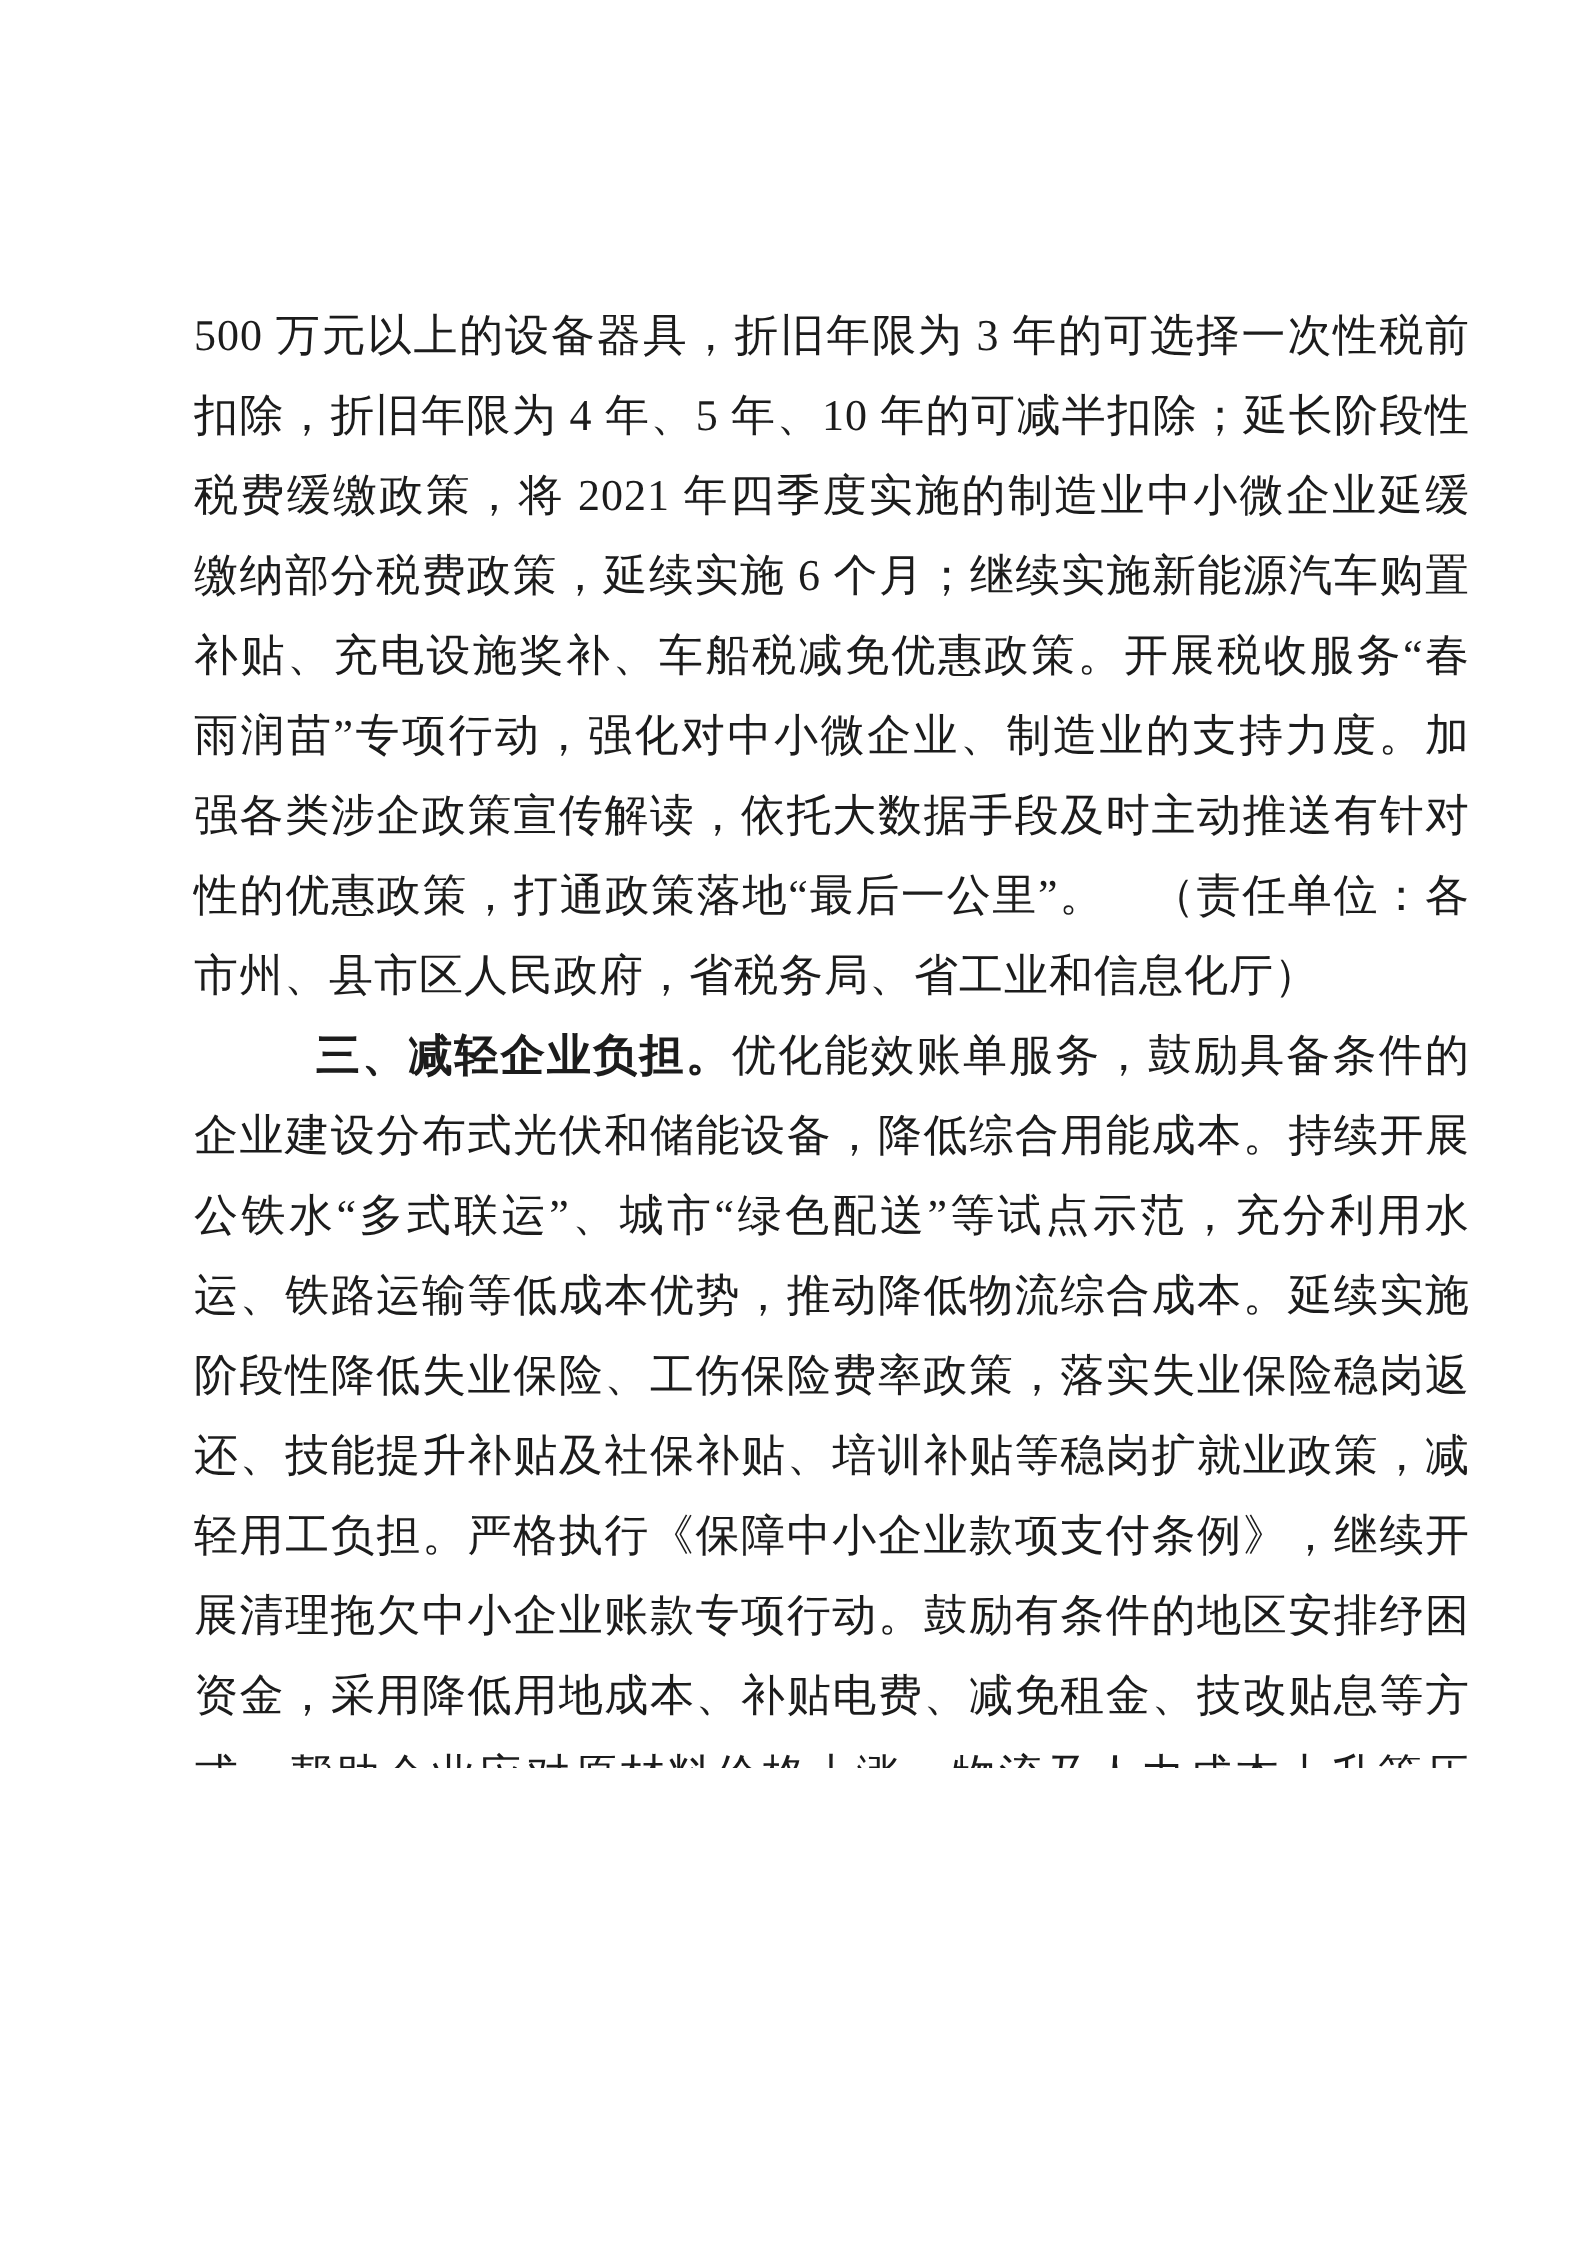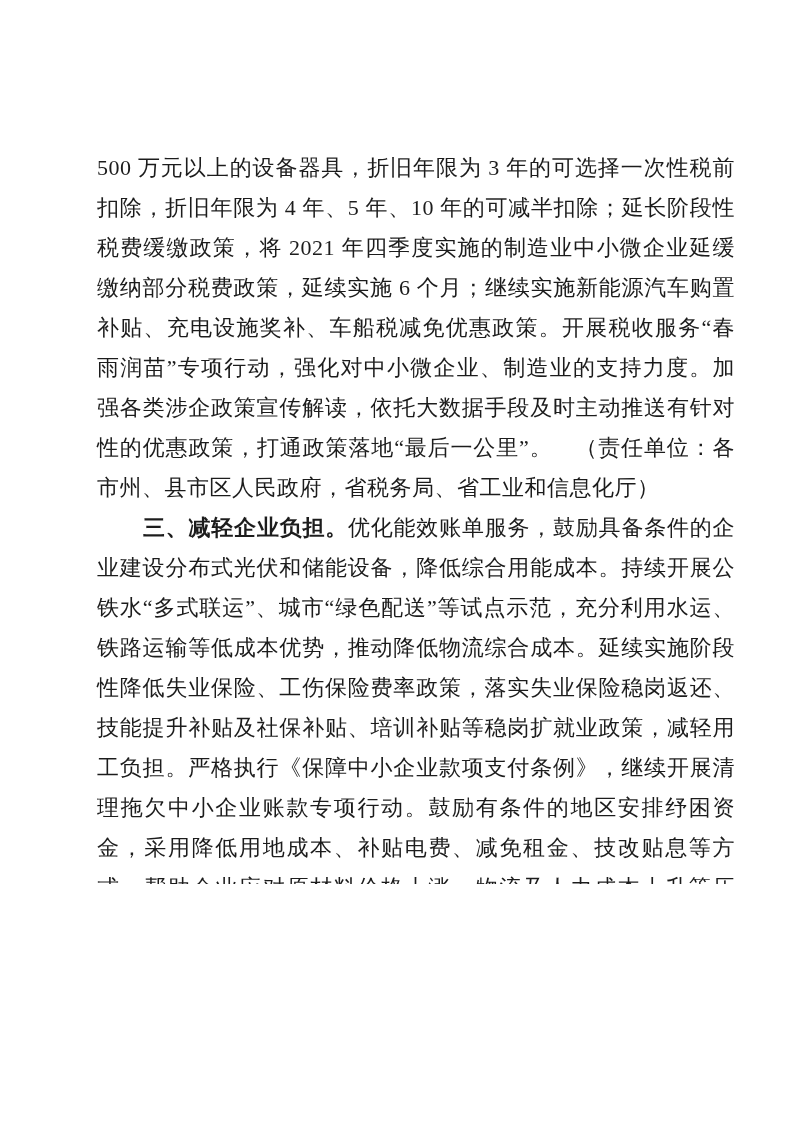--- a/index.html
+++ b/index.html
@@ -30,20 +30,21 @@
   .para {
     margin: 0;
     padding: 0;
   }
   .para.indent {
     text-indent: 46px;
   }
   .run.bold {
     font-weight: bold;
     font-family: "Liberation Sans", "DejaVu Sans", sans-serif;
+    margin-left: 15px;
   }
   .page-number {
     position: absolute;
     top: 1038px;
     right: 86px;
     font-size: 17px;
     line-height: 22px;
     letter-spacing: 4px;
     color: #2a2a2a;
     font-family: "Liberation Serif", "DejaVu Serif", serif;

